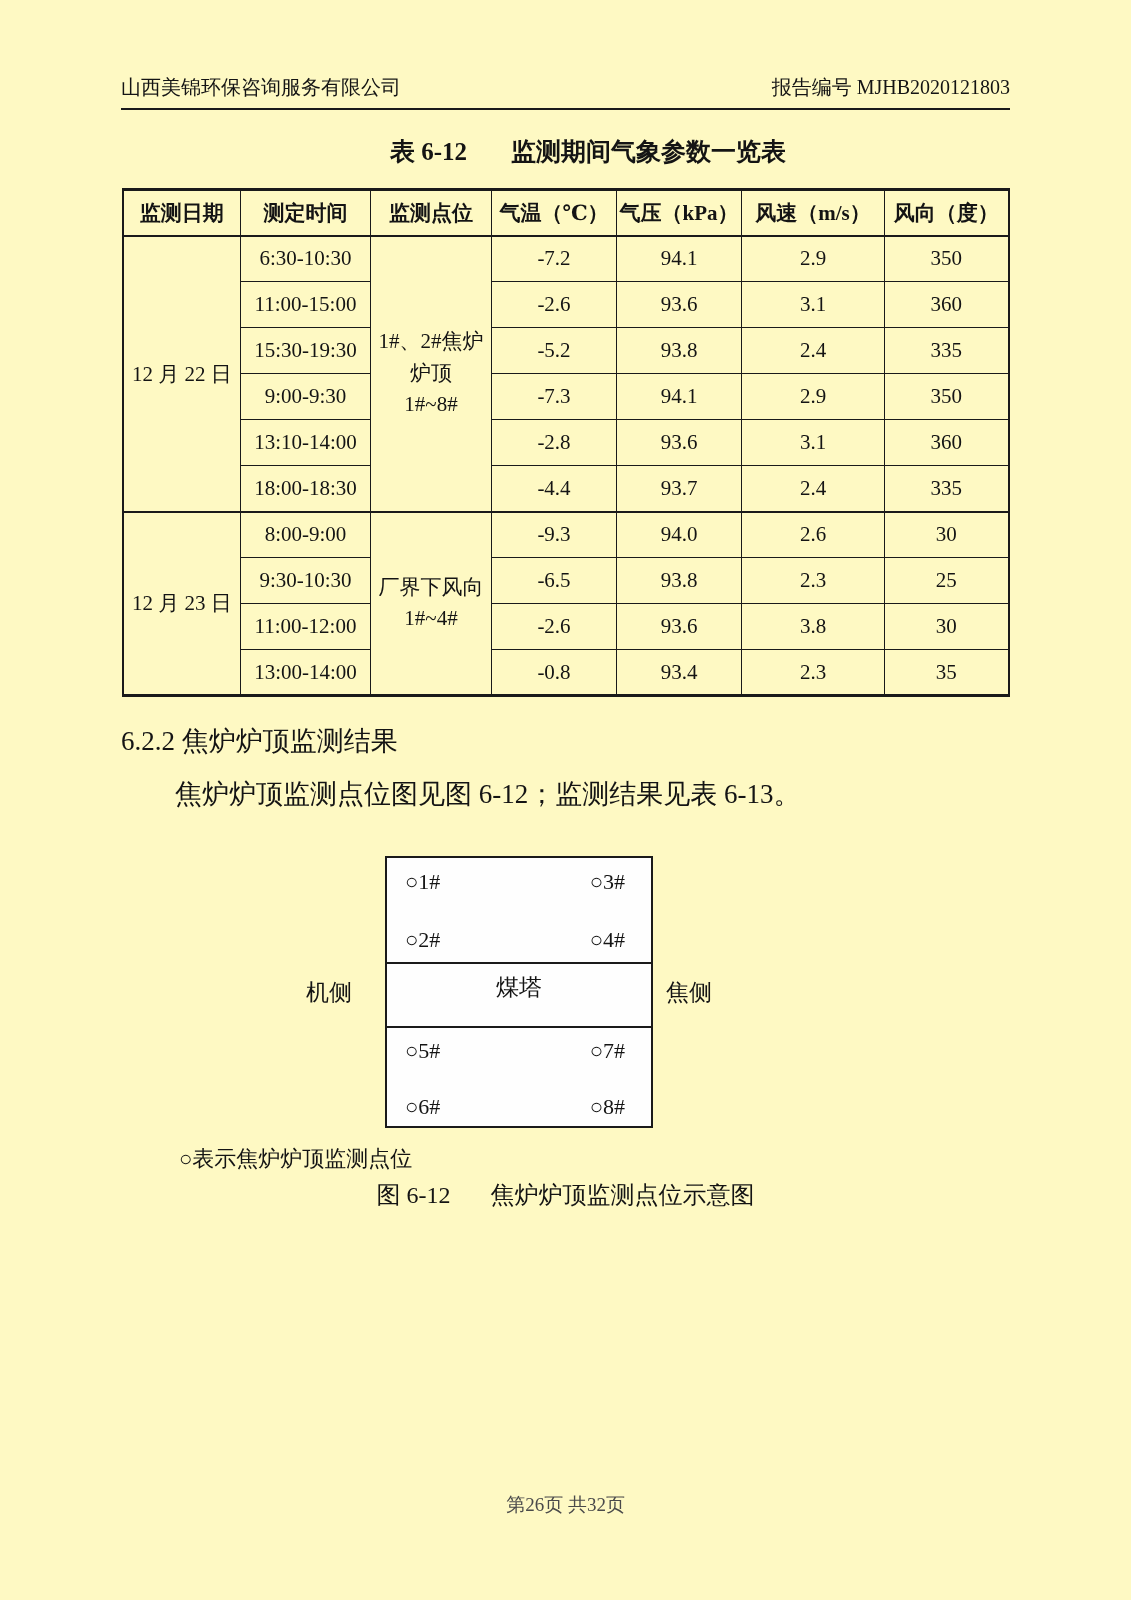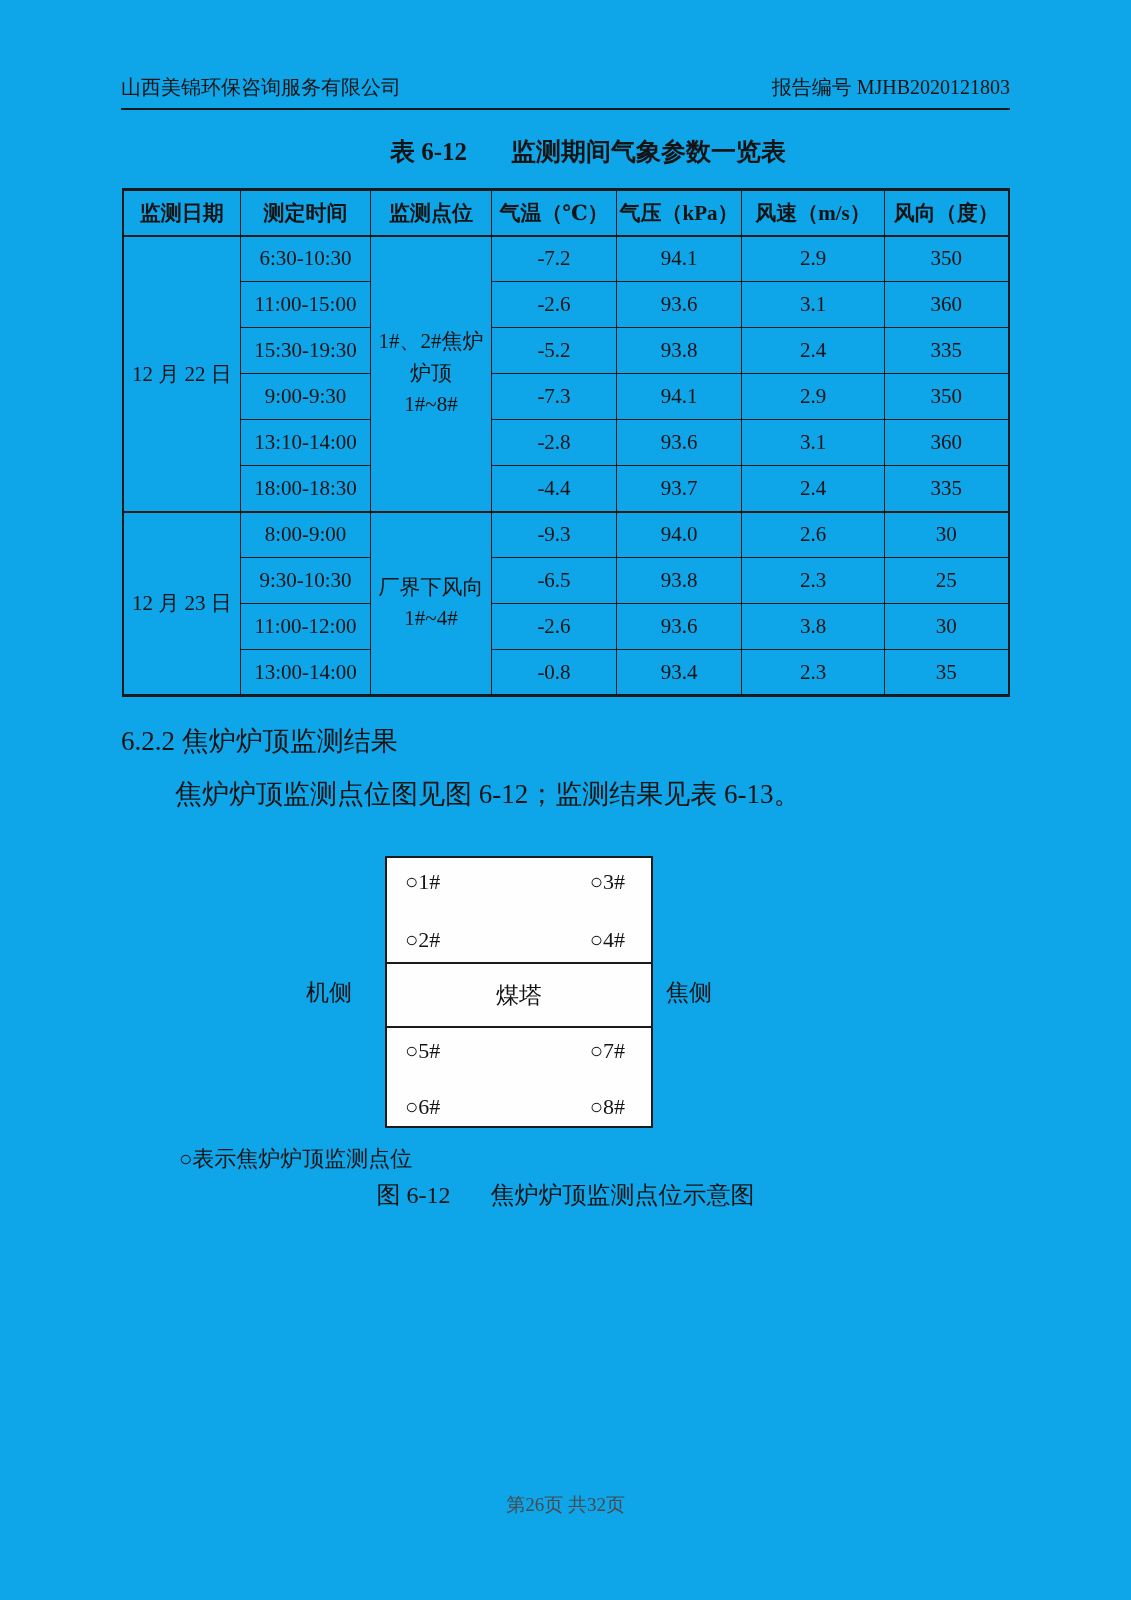--- a/index.html
+++ b/index.html
@@ -1,19 +1,19 @@
 <!DOCTYPE html>
 <html><head>
 <meta charset="utf-8">
 <style>
   * { box-sizing: border-box; margin: 0; padding: 0; }
   html, body { background: #9a9a9a; }
   .page {
     width: 1131px; height: 1600px; margin: 0 auto; position: relative;
-    background: #0ea5e9; color: #141414; overflow: hidden;
+    background: #fef9c3; color: #141414; overflow: hidden;
     font-family: "Liberation Serif", "DejaVu Serif", serif;
   }
   
   .doc-header {
     margin: 0 121px; padding-top: 74px; padding-bottom: 7px;
     border-bottom: 2px solid #1a1a1a;
     display: flex; justify-content: space-between; align-items: flex-end;
     font-size: 20px;
   }
   
@@ -41,21 +41,21 @@
   .side-left { margin-left: 306px; }
   .side-right { margin-left: 13px; }
   .fig-box { margin-left: 33px; width: 268px; border: 2px solid #1a1a1a; background: #fefefe; }
   .fig-sec-top {
     height: 106px; border-bottom: 2px solid #1a1a1a;
     display: flex; flex-direction: column; justify-content: space-between;
     padding: 13px 0 11px;
   }
   .fig-sec-mid {
     height: 64px; border-bottom: 2px solid #1a1a1a;
-    text-align: center; font-size: 23px; padding-top: 16px;
+    text-align: center; font-size: 23px; padding-top: 8px;
   }
   .fig-sec-bottom {
     height: 98px;
     display: flex; flex-direction: column; justify-content: space-between;
     padding: 12px 0 8px;
   }
   .point-row { display: flex; justify-content: space-between; padding: 0 26px 0 18px; font-size: 22px; line-height: 1; }
   .fig-legend { margin: 16px 0 0 179px; font-size: 22px; }
   .fig-caption { margin-top: 5px; text-align: center; font-weight: normal; font-size: 24px; }
   .fig-caption .clabel { margin-right: 40px; }

